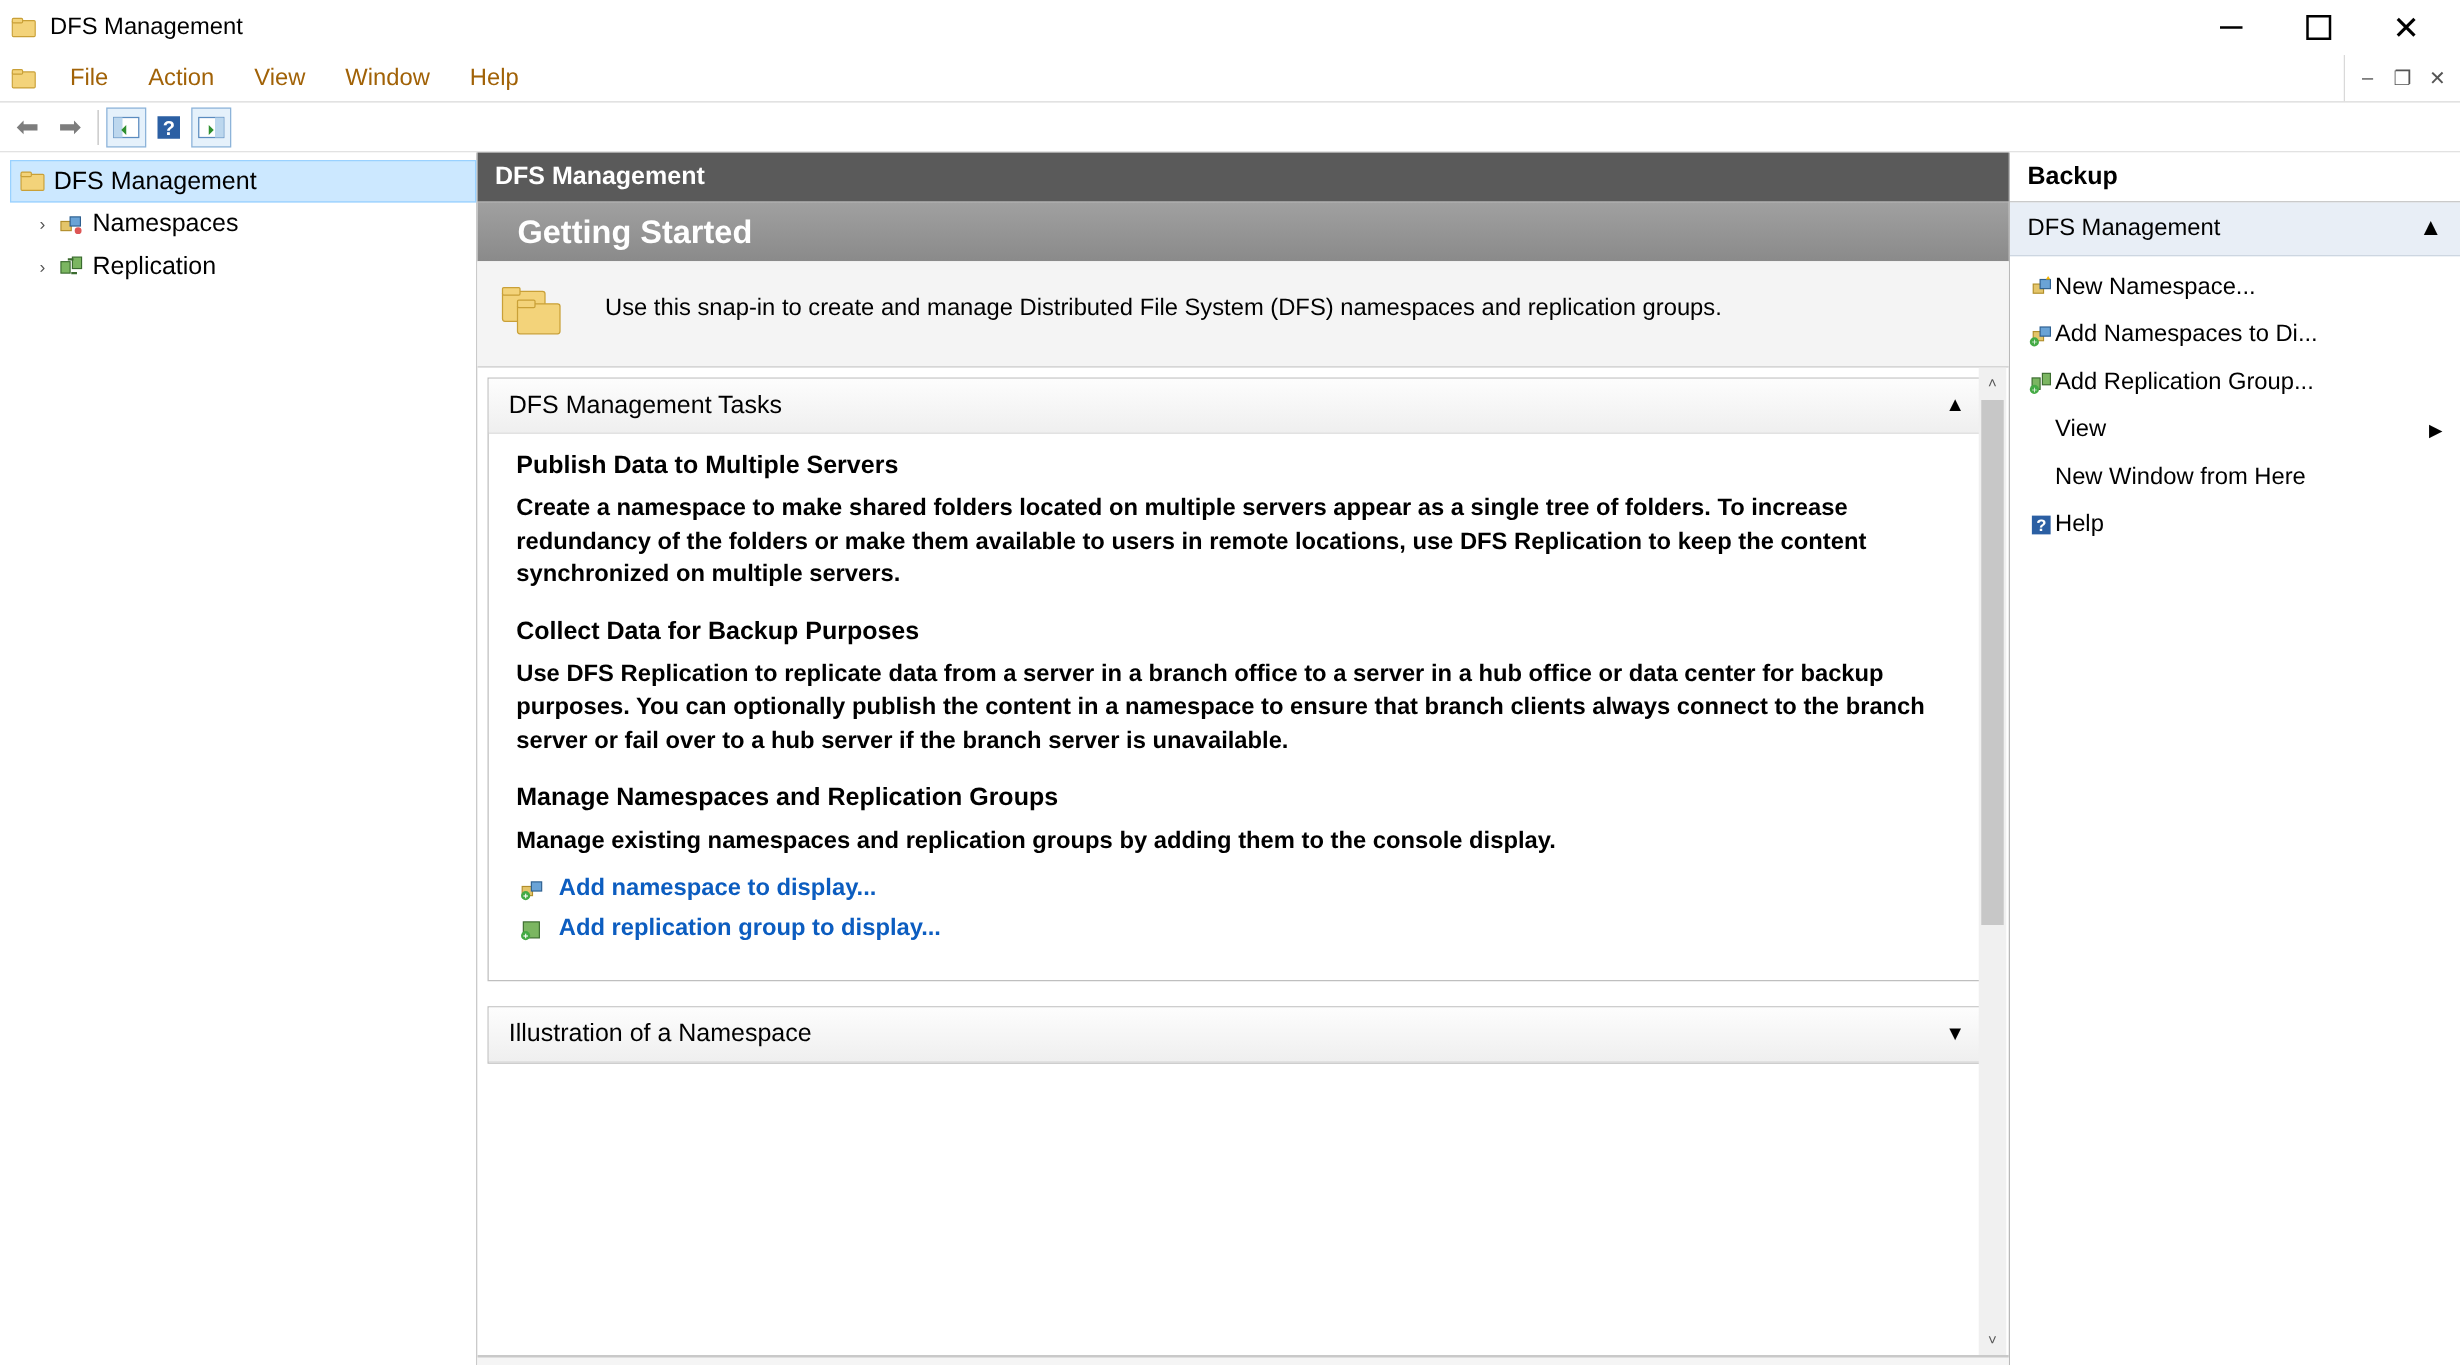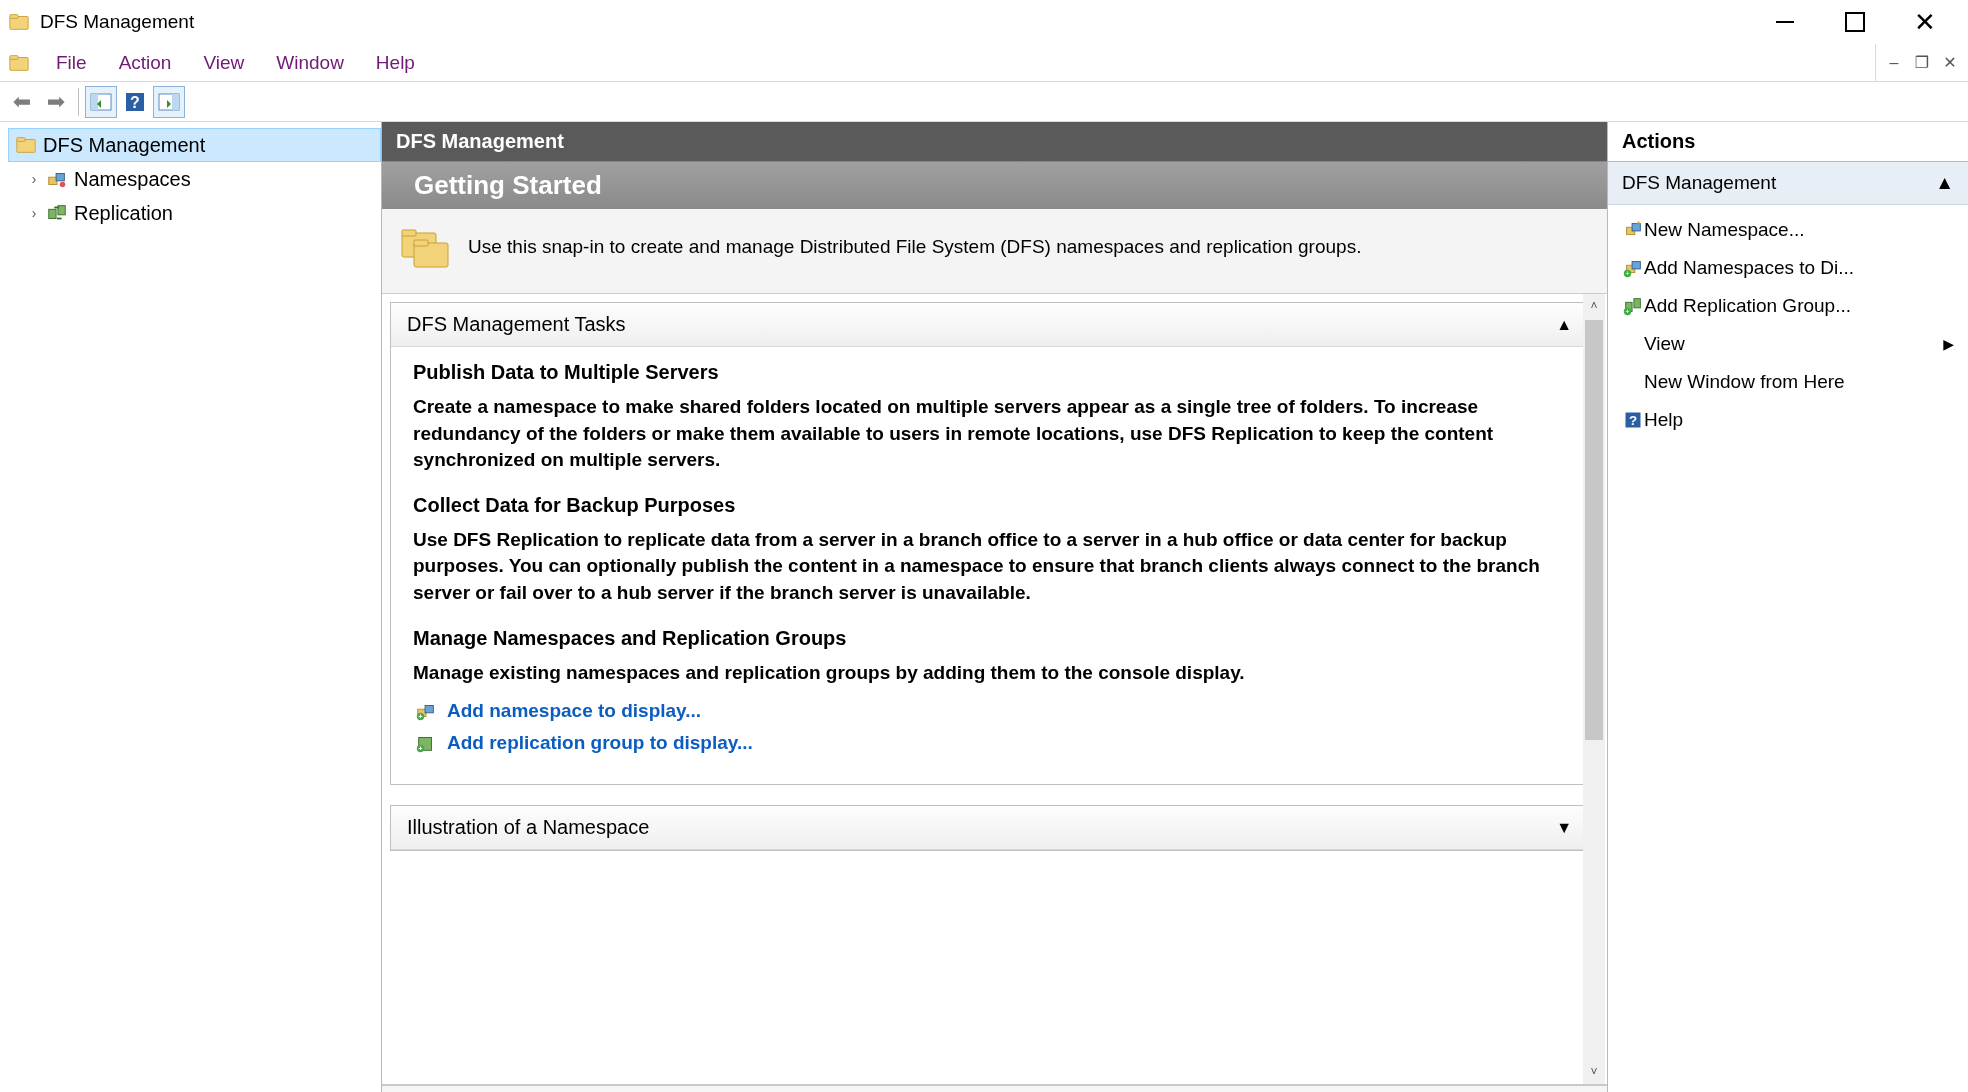--- a/index.html
+++ b/index.html
@@ -12,21 +12,21 @@
 .win-controls { margin-left: auto; display: flex; }
 .win-btn { width: 70px; height: 44px; display: flex; align-items: center; justify-content: center; font-size: 20px; font-family: "Segoe MDL2 Assets", sans-serif; }
 .win-btn.min::before { content: ""; display: block; width: 18px; border-top: 2px solid #000; }
 .win-btn.max::before { content: ""; display: block; width: 16px; height: 16px; border: 2px solid #000; }
 .win-btn.close { font-size: 26px; }
 .win-btn.close::before { content: "✕"; color:#000; font-weight:300; }
 
 
 .menubar { display: flex; align-items: center; height: 38px; border-bottom: 1px solid #d9d9d9; padding-left:8px; }
 .menubar .app-icon { width: 22px; height: 22px; margin-right: 10px; }
-.menu-item { padding: 4px 16px; font-size: 19px; color: #701a75; }
+.menu-item { padding: 4px 16px; font-size: 19px; color: #a16207; }
 .menu-right { margin-left: auto; display: flex; border-left:1px solid #d9d9d9; height:100%; align-items:center; padding:0 4px; }
 .menu-right .sm-btn { width:24px; height:24px; display:flex; align-items:center; justify-content:center; font-size:16px; color:#555; margin:0 2px; }
 
 
 .toolbar { display: flex; align-items: center; height: 40px; border-bottom: 1px solid #d9d9d9; padding: 0 6px; gap:2px; }
 .tb-btn { width: 32px; height: 32px; display:flex; align-items:center; justify-content:center; }
 .tb-sep { width:1px; height:28px; background:#c0c0c0; margin:0 4px; }
 .arrow-left::before { content:"⬅"; font-size:22px; color:#7d7d7d; }
 .arrow-right::before { content:"➡"; font-size:22px; color:#7d7d7d; }
 .tb-icon { width:24px; height:24px; }
@@ -38,21 +38,21 @@
 .tree-root { padding-left:8px; }
 .tree-item { display:flex; align-items:center; height:34px; padding:2px 6px; font-size:20px; color:#000; }
 .tree-item.selected { background:#cce8ff; border:1px solid #99d1ff; }
 .tree-children { padding-left:12px; }
 .tree-toggle { width:16px; font-size:14px; color:#555; margin-right:4px; display:inline-block; text-align:center; }
 .tree-icon { width:22px; height:22px; margin-right:6px; display:inline-block; }
 
 .center-pane { flex:1; display:flex; flex-direction:column; border-right:1px solid #b9b9b9; background:#fff; }
 .center-header { background:#5a5a5a; color:#fff; padding:8px 14px; font-weight:700; font-size:20px; }
 .getting-started-bar { background: linear-gradient(to bottom, #a0a0a0, #8a8a8a); color:#fff; padding:8px 32px; font-size:26px; font-weight:600; border-top:1px solid #888; }
-.intro-bar { display:flex; align-items:center; gap:16px; padding:14px 14px 22px; border-bottom:1px solid #ccc; background:#f4f4f4; }
+.intro-bar { display:flex; align-items:center; gap:32px; padding:14px 14px 22px; border-bottom:1px solid #ccc; background:#f4f4f4; }
 .intro-icon { width:56px; height:48px; }
 .intro-text { font-size:19px; color:#000; }
 
 .center-scroll { flex:1; padding:8px 18px 4px 8px; position:relative; overflow:hidden; }
 .center-scrollbar { position:absolute; right:2px; top:0; bottom:0; width:22px; background:#f0f0f0; }
 .center-scrollbar .thumb { background:#c7c7c7; margin:2px; border-radius:0; }
 .center-scrollbar .arrow { height:24px; display:flex; align-items:center; justify-content:center; font-size:12px; color:#555; }
 
 .panel { border:1px solid #bfbfbf; margin-bottom:20px; background:#fff; }
 .panel-header { display:flex; align-items:center; justify-content:space-between; padding:10px 16px; font-size:20px; color:#000; background:linear-gradient(to bottom,#fdfdfd,#efefef); border-bottom:1px solid #d9d9d9; }
@@ -236,21 +236,21 @@
         <div class="arrow">˄</div>
         <div class="thumb" style="height:420px"></div>
         <div style="flex:1"></div>
         <div class="arrow" style="position:absolute;bottom:0;width:100%">˅</div>
       </div>
     </div>
     <div class="bottom-divider"></div>
   </div>
 
   <div class="actions-pane">
-    <div class="actions-title">Actions</div>
+    <div class="actions-title">Backup</div>
     <div class="actions-group-head">
       <span>DFS Management</span>
       <span>▲</span>
     </div>
     <div class="actions-list">
       <div class="action-item">
         <span class="action-icon">
           <svg viewBox="0 0 24 24" width="22" height="22">
               <rect x="5" y="9" width="9" height="8" fill="#e4c56a" stroke="#b18e2b"></rect>
               <rect x="11" y="5" width="9" height="8" fill="#6aa3d6" stroke="#2c5e8f"></rect>

